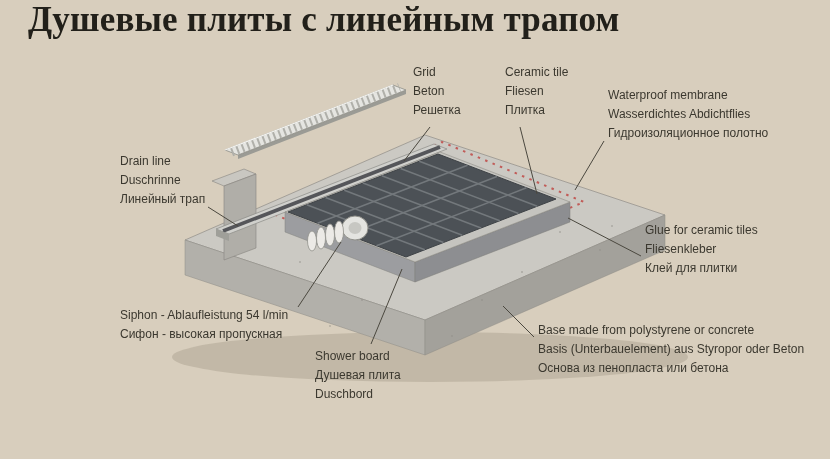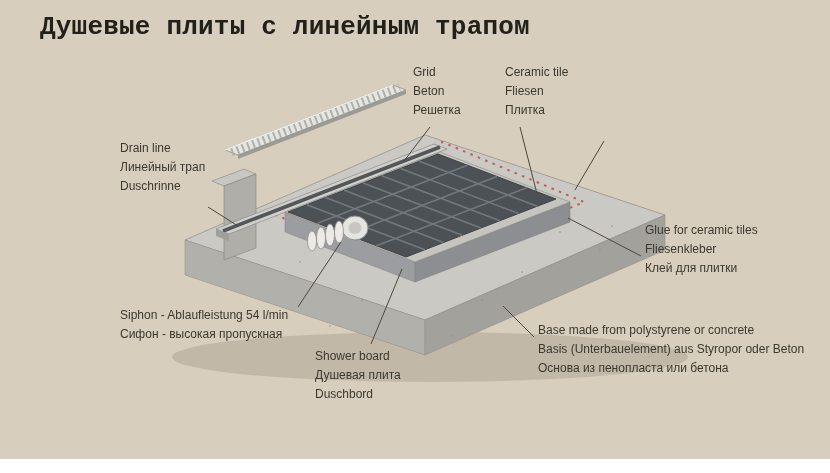--- a/index.html
+++ b/index.html
@@ -2,23 +2,23 @@
 <html><head>
 <meta charset="utf-8">
 <style>
   html,body{margin:0;padding:0;}
   .canvas{
     position:relative;width:830px;height:473px;overflow:hidden;
     background:#d8cebd;
     font-family:"Liberation Sans",sans-serif;
   }
   .title{
-    position:absolute;left:28px;top:0px;margin:12px;
-    font-family:Liberation Mono, monospace;
-    font-size:26px;font-weight:700;color:#22201a;letter-spacing:.2px;
+    position:absolute;left:28px;top:0px;margin:0;
+    font-family:Liberation Serif, serif;
+    font-size:35px;font-weight:700;color:#22201a;letter-spacing:.2px;
   }
   .diagram{position:absolute;left:0;top:0;width:830px;height:473px;}
   .label{
     position:absolute;color:#3b382f;font-size:12px;line-height:19px;
     white-space:nowrap;
   }
   .bottom-bar{position:absolute;left:0;top:459px;width:830px;height:14px;background:#ffffff;}
 </style>
 </head>
 <body>
@@ -123,25 +123,30 @@
     <div>Beton</div>
     <div>Решетка</div>
   </div>
 
   <div class="label" style="left:505px;top:63px">
     <div>Ceramic tile</div>
     <div>Fliesen</div>
     <div>Плитка</div>
   </div>
 
+  <div class="label" style="left:608px;top:86px">
+    <div>Waterproof membrane</div>
+    <div>Wasserdichtes Abdichtflies</div>
+    <div>Гидроизоляционное полотно</div>
+  </div>
 
-  <div class="label" style="left:120px;top:139px">
+  <div class="label" style="left:120px;top:152px">
     <div>Drain line</div>
+    <div>Duschrinne</div>
     <div>Линейный трап</div>
-    <div>Duschrinne</div>
   </div>
 
   <div class="label" style="left:645px;top:221px">
     <div>Glue for ceramic tiles</div>
     <div>Fliesenkleber</div>
     <div>Клей для плитки</div>
   </div>
 
   <div class="label" style="left:120px;top:306px">
     <div>Siphon - Ablaufleistung 54 l/min</div>

